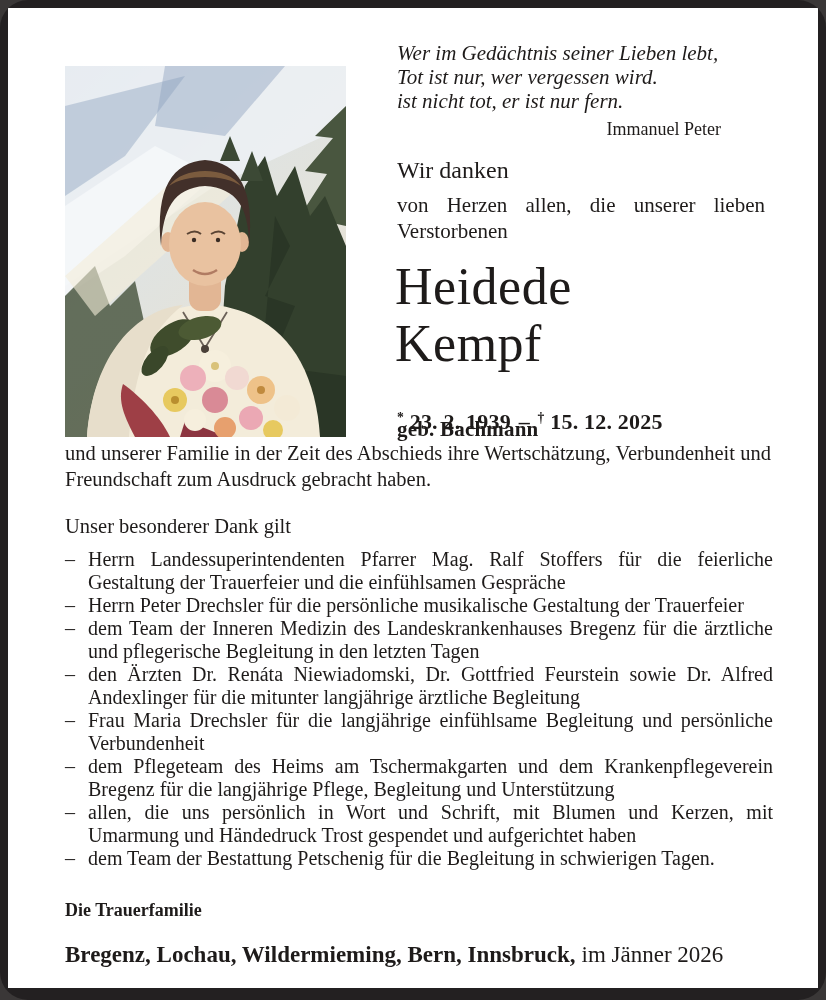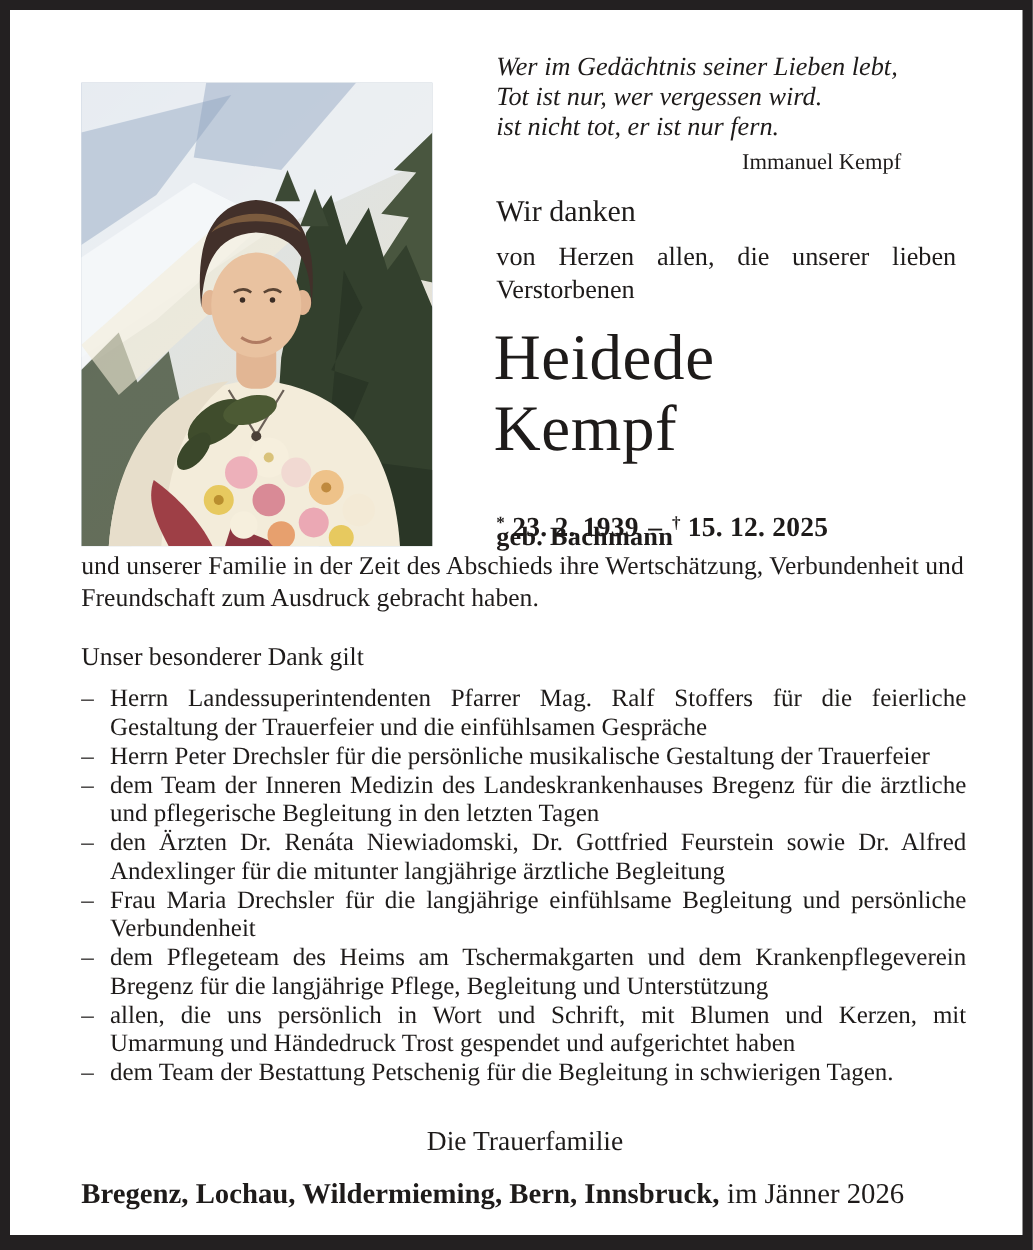--- a/index.html
+++ b/index.html
@@ -1,20 +1,21 @@
 <!DOCTYPE html>
 <html lang="de"><head>
 <meta charset="utf-8">
 <style>
   html,body { margin:0; padding:0; background:#3a3737; }
   .stage {
     position:relative; width:826px; height:1000px; margin:0 auto;
     background:#232021; overflow:hidden;
     font-family:"Liberation Serif","DejaVu Serif",serif;
     color:#1e1b1a;
+    border-radius:28px;
   }
   .card {
     position:absolute; left:8px; top:8px; width:810px; height:980px;
     background:#ffffff; overflow:hidden;
   }
   
   .photo {
     position:absolute; left:57px; top:58px; width:281px; height:371px;
     overflow:hidden; background:#cdd6e2;
   }
@@ -62,21 +63,21 @@
   .thanks-list {
     position:absolute; left:57px; top:540px; width:708px;
     margin:0; padding:0; list-style:none;
     font-size:20px; line-height:23px;
   }
   .thanks-list li { position:relative; padding-left:23px; margin:0; }
   .thanks-list .dash { position:absolute; left:0; top:0; }
   .thanks-list .txt { display:block; text-align:justify; }
   .closing {
     position:absolute; left:57px; top:892px; width:710px;
-    font-size:22px; font-weight:400; text-align:center;
+    font-size:18px; font-weight:700; text-align:left;
   }
   .places-line {
     position:absolute; left:57px; top:934px; width:710px;
     font-size:23px;
   }
   .places-line .places { font-weight:700; }
   .places-line .when { font-weight:400; padding-left:6px; }
 </style>
 </head>
 <body>
@@ -149,21 +150,21 @@
         <circle cx="150" cy="300" r="4" fill="#d9c27a"></circle>
         <circle cx="196" cy="324" r="4" fill="#c08a3e"></circle>
       </svg>
     </div>
 
     <div class="quote">
       <div>Wer im Gedächtnis seiner Lieben lebt,</div>
       <div>Tot ist nur, wer vergessen wird.</div>
       <div>ist nicht tot, er ist nur fern.</div>
     </div>
-    <div class="quote-attrib">Immanuel Kempf</div>
+    <div class="quote-attrib">Immanuel Peter</div>
 
     <div class="thanks-head">Wir danken</div>
     <div class="lead">von Herzen allen, die unserer lieben Verstorbenen</div>
 
     <div class="name">
       <div>Heidede</div>
       <div>Kempf</div>
     </div>
     <div class="maiden">geb. Bachmann</div>
     <div class="dates">

